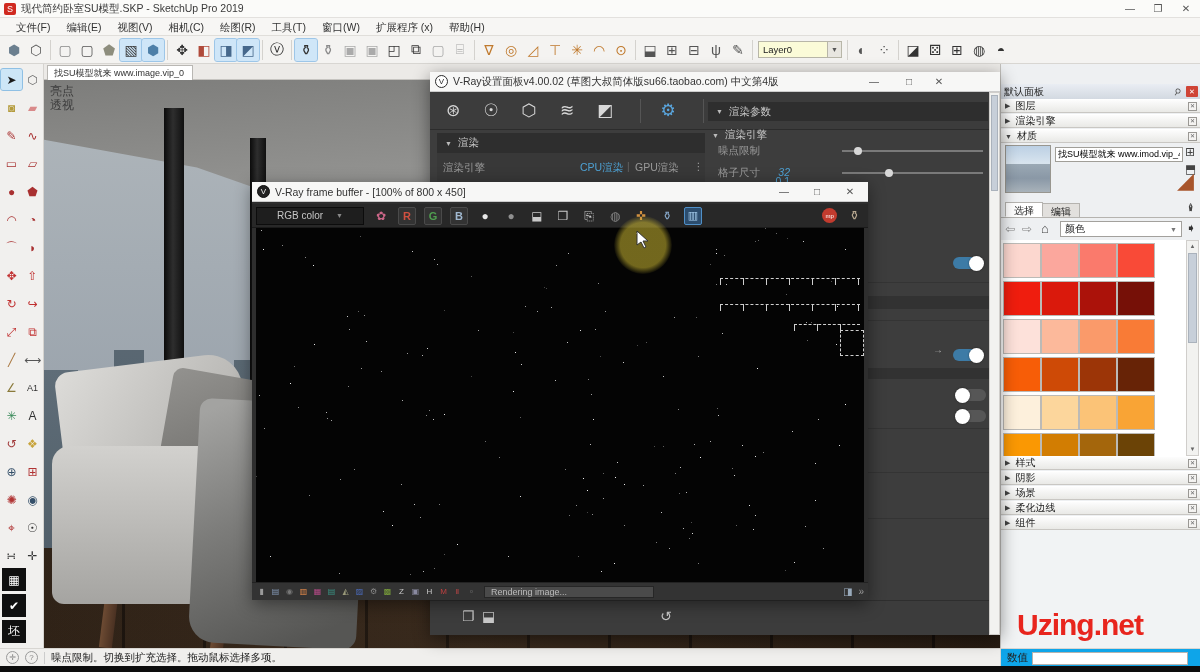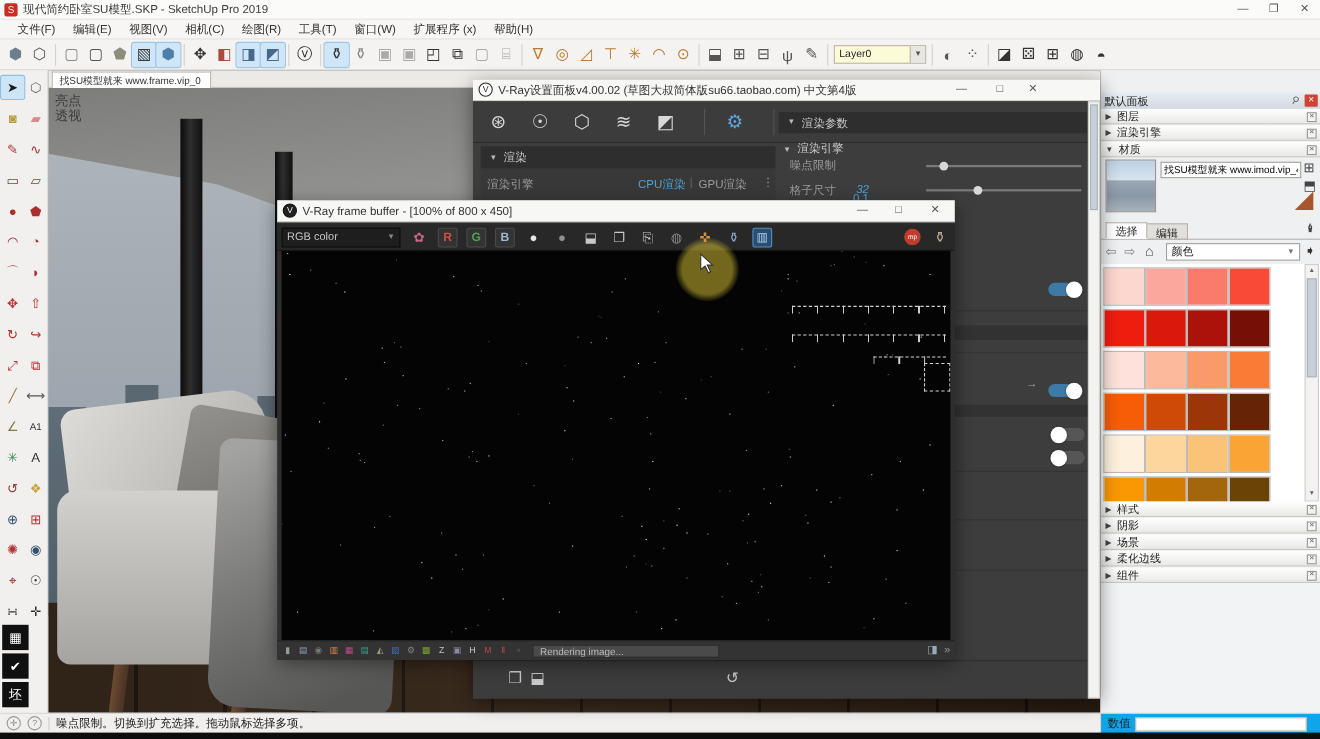--- a/index.html
+++ b/index.html
@@ -58,21 +58,21 @@
 .slider{position:absolute;height:2px;background:#7a7a7a}
 .slider .dot{position:absolute;top:-3px;width:8px;height:8px;border-radius:50%;background:#d8d8d8}
 .toggle{position:absolute;width:30px;height:12px;border-radius:6px}
 .toggle .knob{position:absolute;top:-1.5px;width:15px;height:15px;border-radius:50%;background:#fff;box-shadow:0 0 2px rgba(0,0,0,.5)}
 .toggle.on{background:#3d7ba6}.toggle.on .knob{right:-1px}
 .toggle.off{background:#565656}.toggle.off .knob{left:-1px}
 .striprow{position:absolute;left:438px;width:122px;height:1px;background:#343434}
 .stripband{position:absolute;left:438px;width:122px;background:#323232}
 
 .fb-toolbar{left:0;top:22px;right:0;height:24px;background:#282828;border-bottom:1px solid #1a1a1a;padding-left:4px}
-.fb-dd{width:108px;height:18px;background:#1e1e1e;border:1px solid #0c0c0c;color:#c6c6c6;font-size:10px;display:flex;align-items:center;padding:0 4px;margin-right:8px}
+.fb-dd{width:108px;height:18px;background:#1e1e1e;border:1px solid #0c0c0c;color:#c6c6c6;font-size:10px;display:flex;align-items:center;padding:0 20px;margin-right:8px}
 .fb-dd .ch{margin-left:auto;font-size:7px;color:#888}
 .fbicon{width:18px;height:18px;margin-right:8px;display:flex;align-items:center;justify-content:center;font-size:12px;border-radius:2px}
 .fbbtn{width:18px;height:18px;margin-right:8px;display:flex;align-items:center;justify-content:center;font-size:11px;font-weight:bold;background:#333;border:1px solid #4a4a4a;border-radius:2px}
 .fb-content{position:absolute;left:4px;top:46px;width:608px;height:354px;background:#040404;overflow:hidden}
 .dashrow{position:absolute;border-top:1px dashed #cfcfcf;height:7px;background:repeating-linear-gradient(90deg,#cfcfcf 0 1px,transparent 1px 23px)}
 .dashrect{position:absolute;border:1px dashed #cfcfcf}
 .fb-bottom{position:absolute;left:0;bottom:0;right:0;height:18px;background:#333;border-top:1px solid #222;display:flex;align-items:center;padding-left:4px}
 .fbmini{width:11px;height:11px;margin-right:3px;flex:0 0 auto;display:flex;align-items:center;justify-content:center;font-size:8px;color:#ddd;border-radius:1px}
 .fb-status{width:170px;height:12px;background:#4a4a4a;border:1px solid #262626;color:#bbb;font-size:9px;display:flex;align-items:center;padding-left:6px;margin-left:4px}
 .noise{position:absolute;width:1px;height:1px;background:#fff}
@@ -222,21 +222,21 @@
       </div>
   <div id="plugins">
         <div class="plug" style="top: 504px;">▦</div>
         <div class="plug" style="top: 530px;">✔</div>
         <div class="plug" style="top: 556px;">坯</div>
       </div>
 </div>
 
 <div class="abs viewport">
   <div class="tabrow">
-    <div class="doc-tab">找SU模型就来 www.frame.vip_0</div>
+    <div class="doc-tab">找SU模型就来 www.image.vip_0</div>
   </div>
   <div class="scene">
     <div class="windowwall"></div>
     <div class="cityhaze" id="cityhaze">
           <div class="bldg" style="left: 0px; width: 34px; height: 190px; background: linear-gradient(rgb(85, 100, 111), rgb(70, 84, 95));"></div>
           <div class="bldg" style="left: 40px; width: 26px; height: 150px; background: linear-gradient(rgb(96, 112, 124), rgb(70, 84, 95));"></div>
           <div class="bldg" style="left: 70px; width: 30px; height: 210px; background: linear-gradient(rgb(78, 93, 104), rgb(70, 84, 95));"></div>
           <div class="bldg" style="left: 104px; width: 22px; height: 130px; background: linear-gradient(rgb(106, 122, 134), rgb(70, 84, 95));"></div>
           <div class="bldg" style="left: 130px; width: 28px; height: 175px; background: linear-gradient(rgb(87, 102, 111), rgb(70, 84, 95));"></div>
           <div class="bldg" style="left: 162px; width: 24px; height: 120px; background: linear-gradient(rgb(100, 116, 128), rgb(70, 84, 95));"></div>
@@ -360,20 +360,21 @@
           <span>柔化边线</span>
           <span class="xbox">✕</span>
         </div>
         <div class="tray-bar" style="top: 452px;">
           <span class="car">▶</span>
           <span>组件</span>
           <span class="xbox">✕</span>
         </div>
       </div>
   <div class="abs" style="left:0;top:466px;width:200px;height:118px;background:#f1f3f4"></div>
+  <div class="uzing">Uzing.net</div>
 </div>
 
 <div class="abs dkwin" style="left:430px;top:72px;width:570px;height:563px;z-index:20">
   <div class="dk-title">
     <div class="vlogo">V</div>
     <div class="t">V-Ray设置面板v4.00.02 (草图大叔简体版su66.taobao.com) 中文第4版</div>
   </div>
   <div class="win-ctrl abs" style="left:430px;top:1px">—</div>
   <div class="win-ctrl abs" style="left:465px;top:1px">□</div>
   <div class="win-ctrl abs" style="left:495px;top:1px">✕</div>

